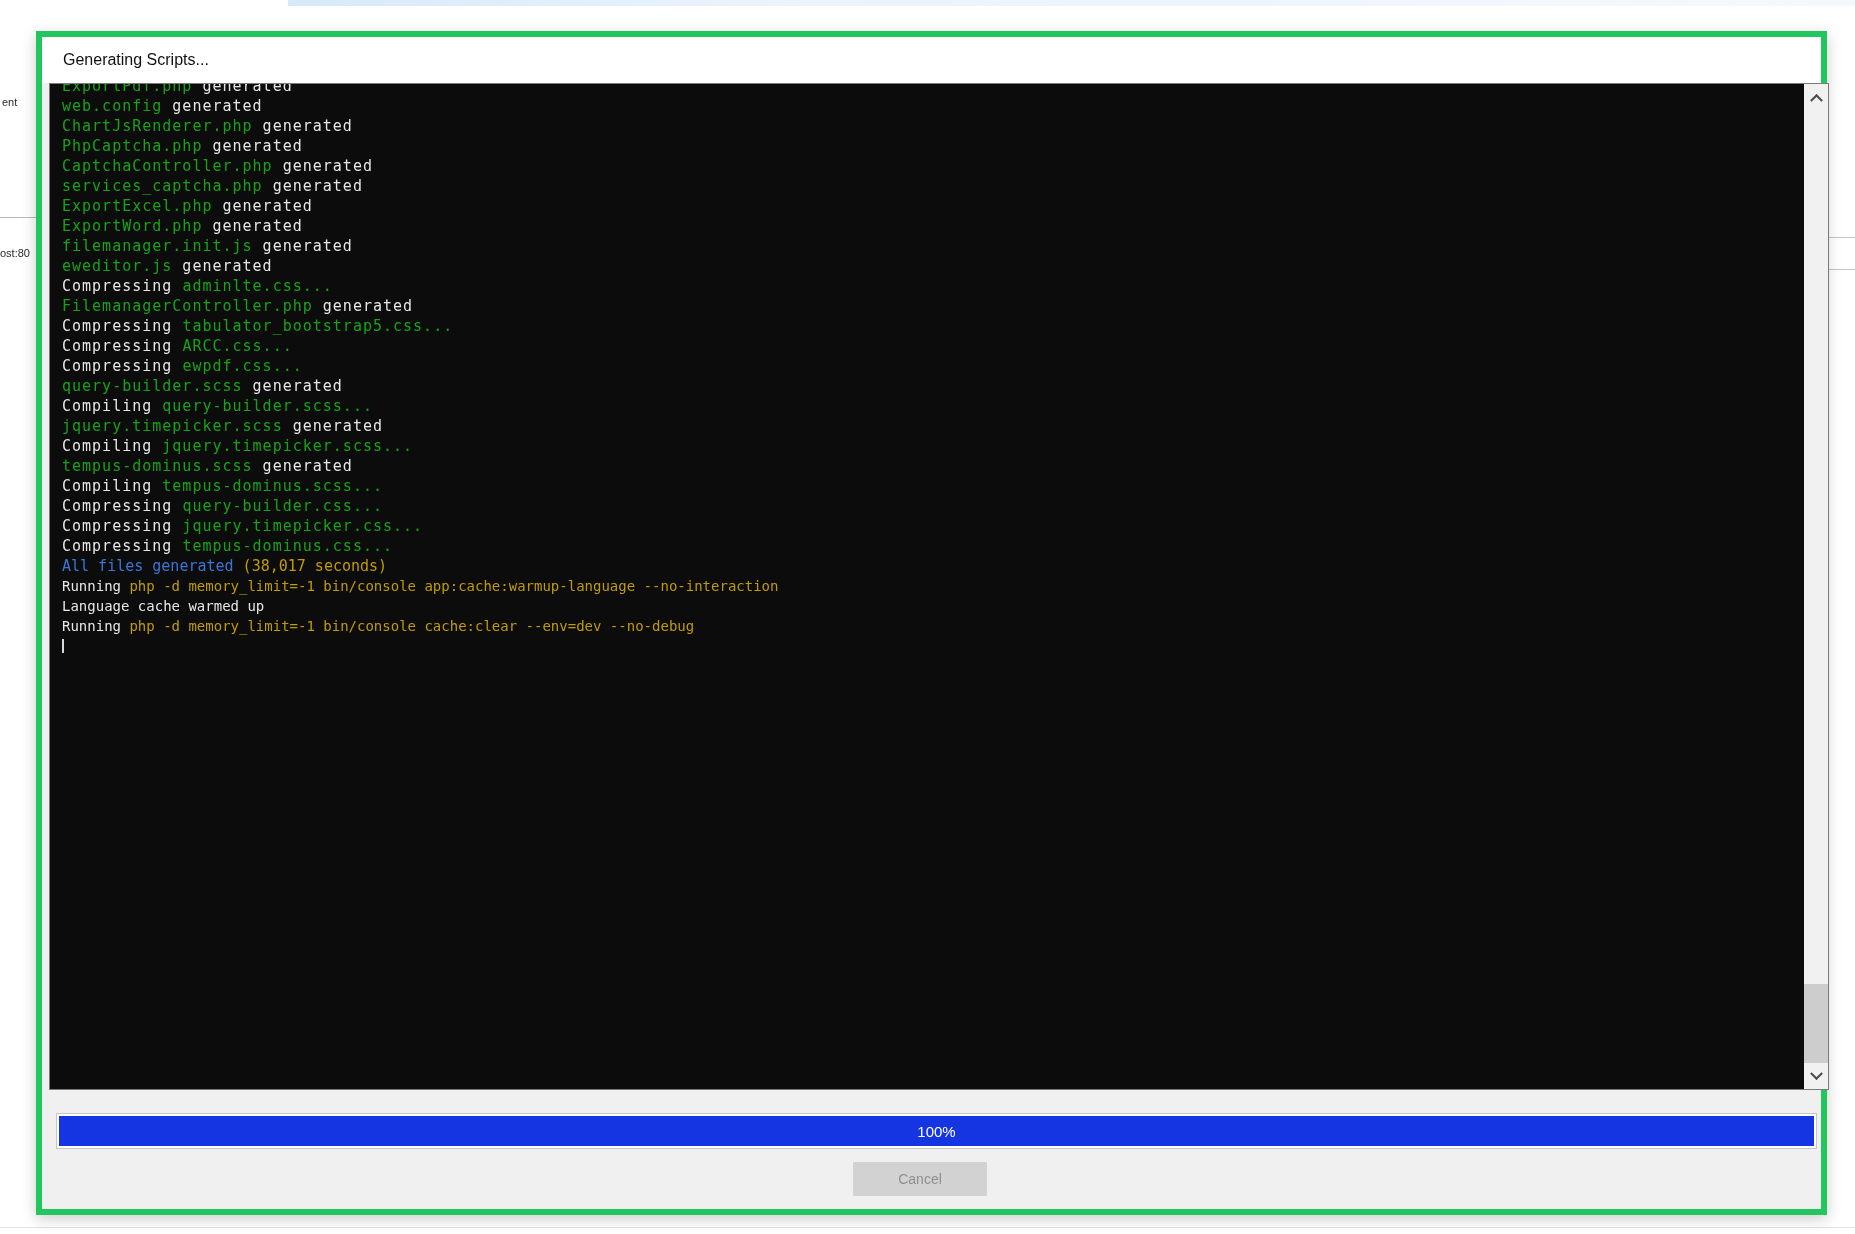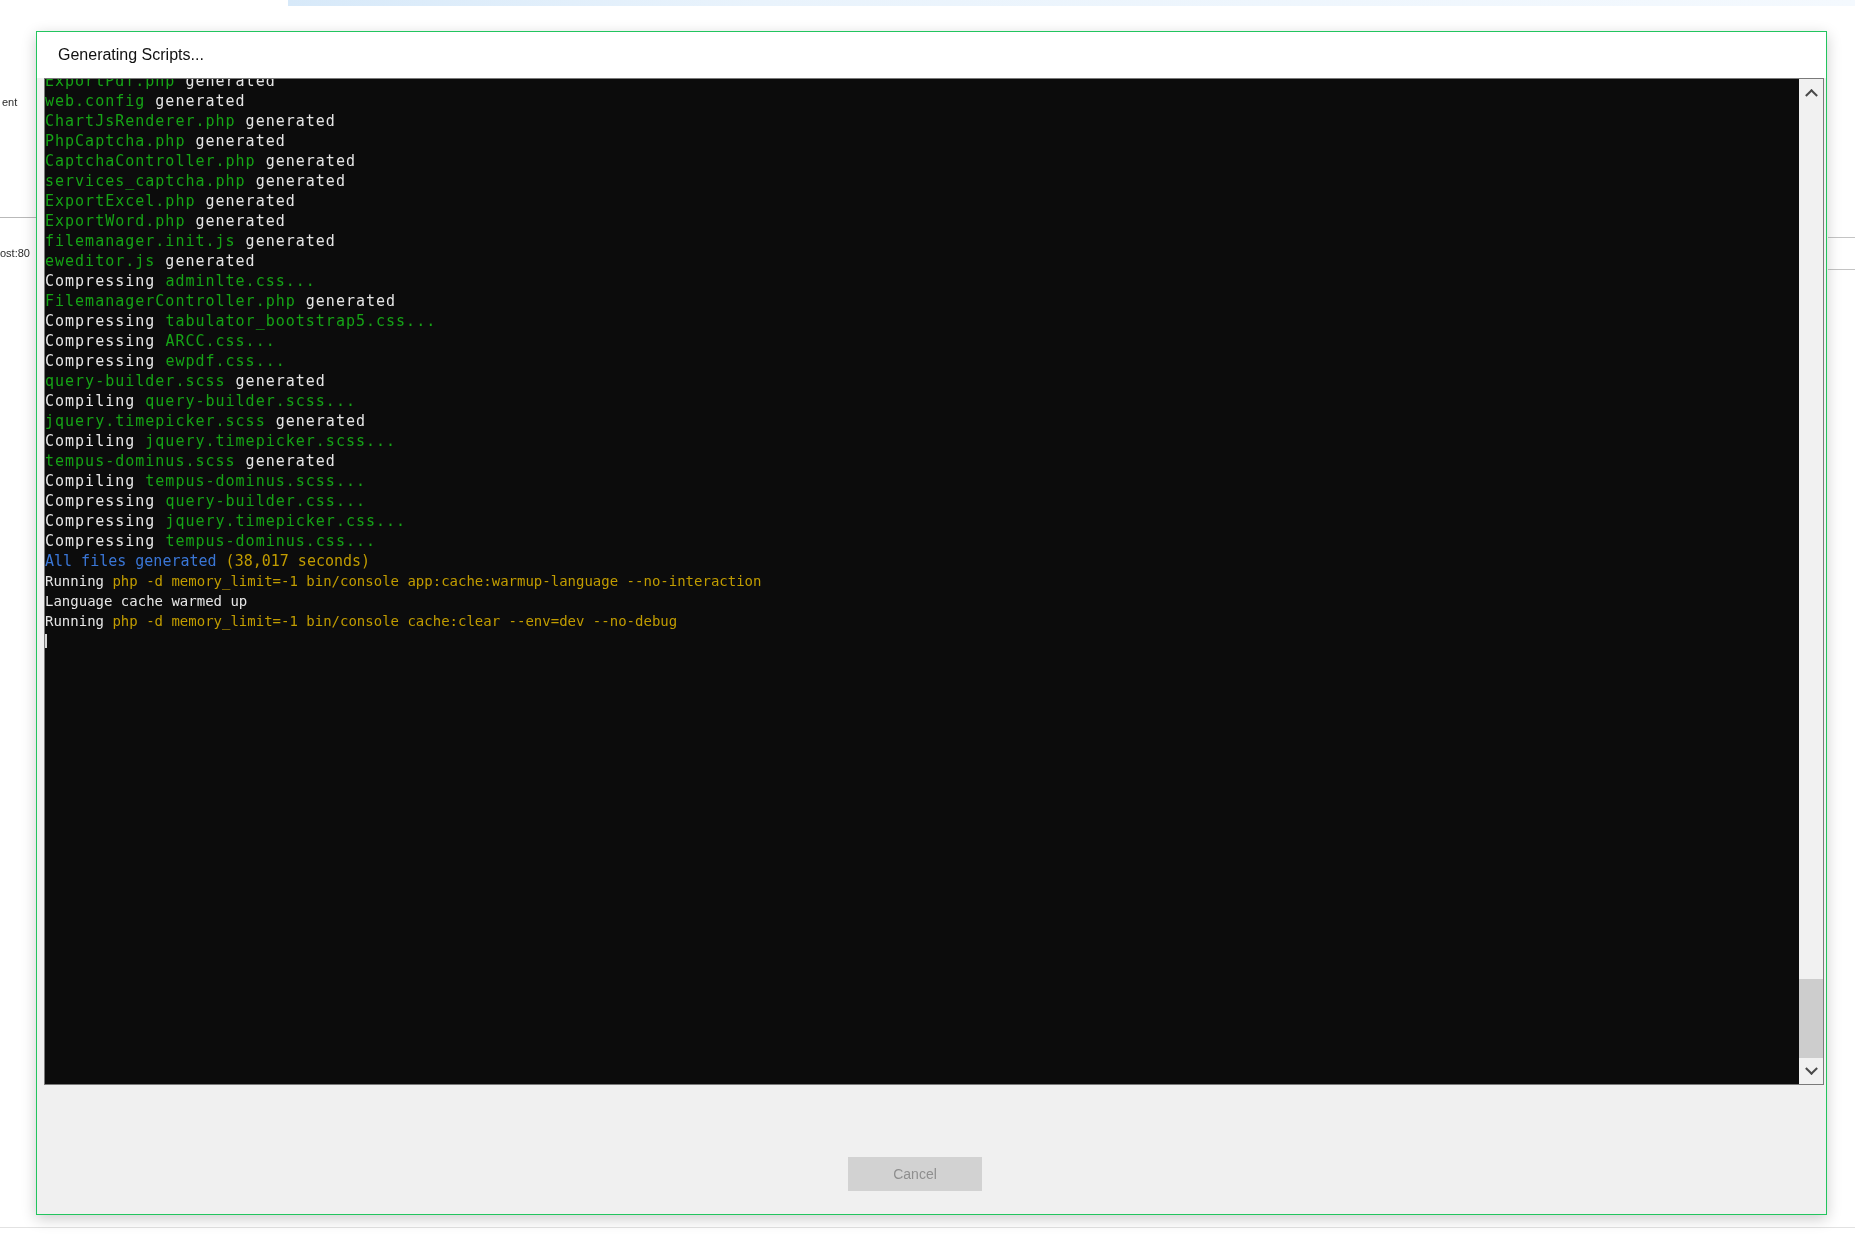--- a/index.html
+++ b/index.html
@@ -13,29 +13,29 @@
   .frag-ent { left:2px; top:96px; }
   .frag-host { left:0px; top:247px; }
   .hline { position:absolute; height:1px; background:#b9b9b9; }
   .hl-left   { left:0; top:217px; width:37px; }
   .hl-right1 { left:1828px; top:237px; width:27px; background:#c4c4c4; }
   .hl-right2 { left:1828px; top:269px; width:27px; background:#c4c4c4; }
   .hl-bottom { left:0; top:1227px; width:1855px; background:#e2e2e2; }
 
   
   .dialog { position:absolute; left:36px; top:31px; width:1791px; height:1184px;
-    background:#f0f0f0; border:1px solid #22c55e; box-shadow:0 4px 14px rgba(0,0,0,.20); }
+    background:#f0f0f0; border:6px solid #22c55e; box-shadow:0 4px 14px rgba(0,0,0,.20); }
   .dlg-head { position:absolute; left:0; top:0; right:0; height:46px; background:#ffffff;
     display:flex; align-items:center; padding-left:21px; }
   .dlg-title { font-size:16px; color:#111; }
 
   
   .console { position:absolute; left:7px; top:46px; width:1780px; height:1007px;
     background:#0c0c0c; border:1px solid #7a7a7a; display:flex; overflow:hidden; }
-  .log { flex:1 1 auto; overflow:hidden; margin-top:-8px;
+  .log { flex:1 1 auto; overflow:hidden; padding-left:12px; margin-top:-8px;
     font-family:"DejaVu Sans Mono", monospace; font-size:15px; line-height:20px;
     white-space:pre; }
   .log .ln { letter-spacing:1px; }
   .log .ln.mid { letter-spacing:0; }
   .log .ln.narrow { letter-spacing:0; font-size:14px; }
   .c-green  { color:var(--green); }
   .c-white  { color:var(--white); }
   .c-blue   { color:var(--blue);text-align:center; }
   .c-yellow { color:var(--yellow); }
   .cursor { display:inline-block; width:2px; height:14px; background:#d9d9d9;
@@ -87,15 +87,19 @@
       </div>
       <div class="sb-track">
         <div class="sb-thumb"></div>
       </div>
       <div class="sb-btn">
         <span class="chev down"></span>
       </div>
     </div>
   </div>
 
+  <div class="progress">
+    <div class="progress-fill" style="width: 100%;"></div>
+    <div class="progress-label">100%</div>
+  </div>
 
   <button class="cancel-btn">Cancel</button>
 </div>
 
 </body></html>

